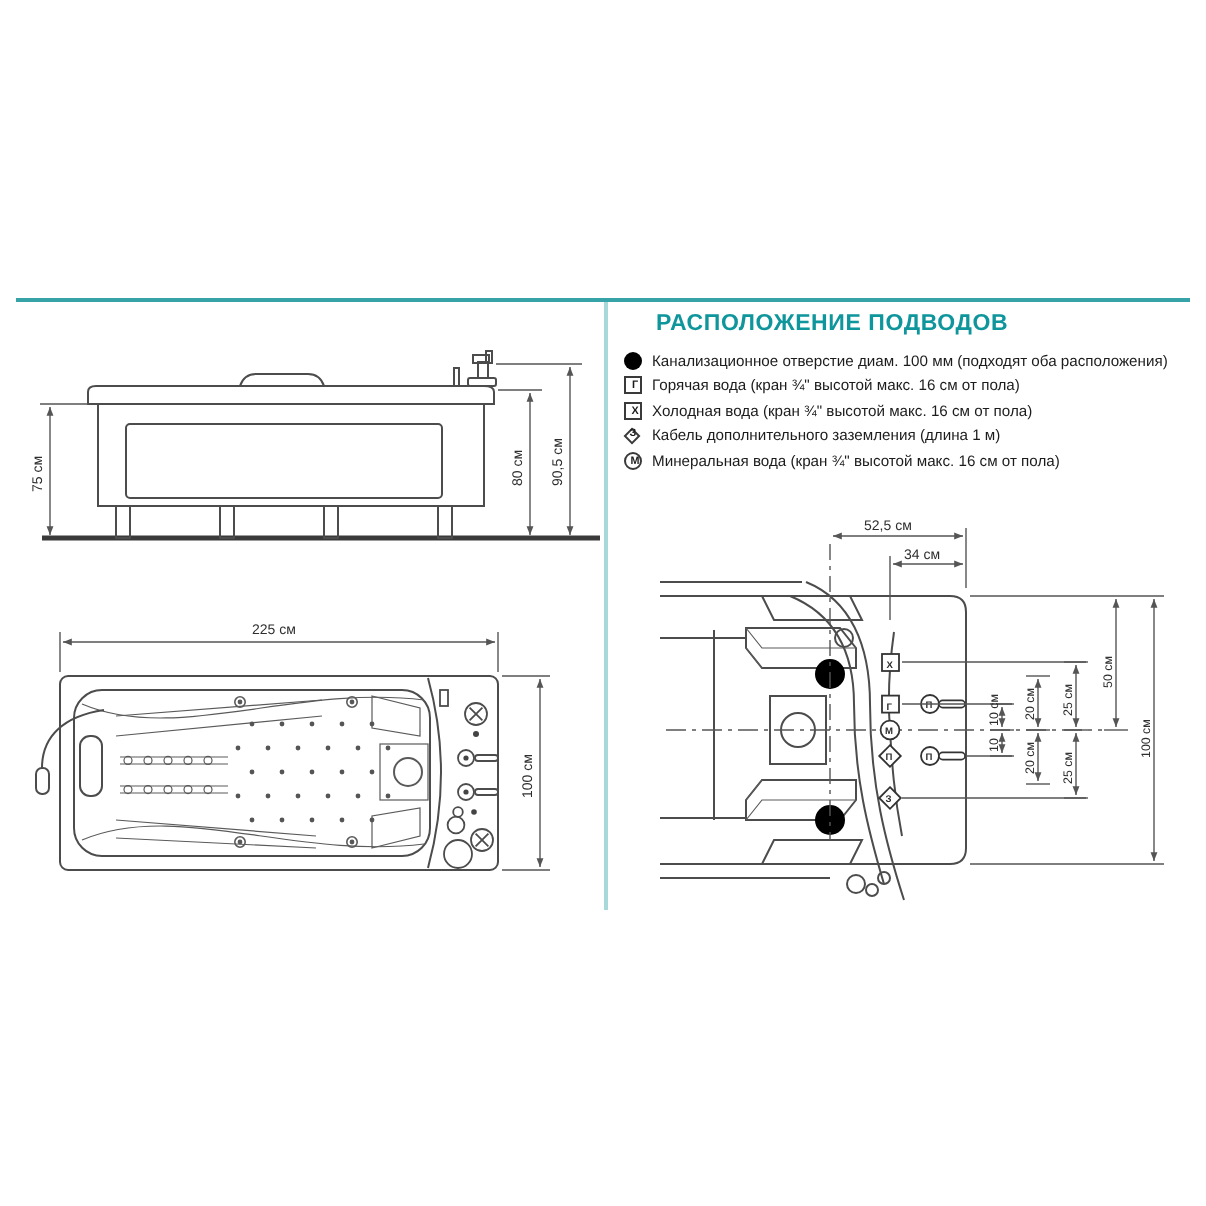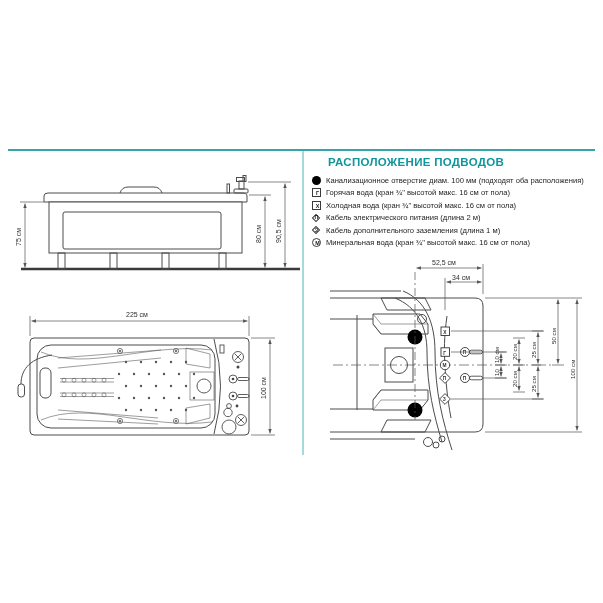--- a/index.html
+++ b/index.html
@@ -198,26 +198,20 @@
       <span>Горячая вода (кран ¾" высотой макс. 16 см от пола)</span>
     </div>
     <div class="legend-item">
       <span class="icn icn-square">
           <span class="lt">Х</span>
         </span>
       <span>Холодная вода (кран ¾" высотой макс. 16 см от пола)</span>
     </div>
     <div class="legend-item">
       <span class="icn icn-diamond">
-          <span class="lt">П</span>
-        </span>
-      <span>Кабель электрического питания (длина 2 м)</span>
-    </div>
-    <div class="legend-item">
-      <span class="icn icn-diamond">
           <span class="lt">З</span>
         </span>
       <span>Кабель дополнительного заземления (длина 1 м)</span>
     </div>
     <div class="legend-item">
       <span class="icn icn-circle">
           <span class="lt">М</span>
         </span>
       <span>Минеральная вода (кран ¾" высотой макс. 16 см от пола)</span>
     </div>

